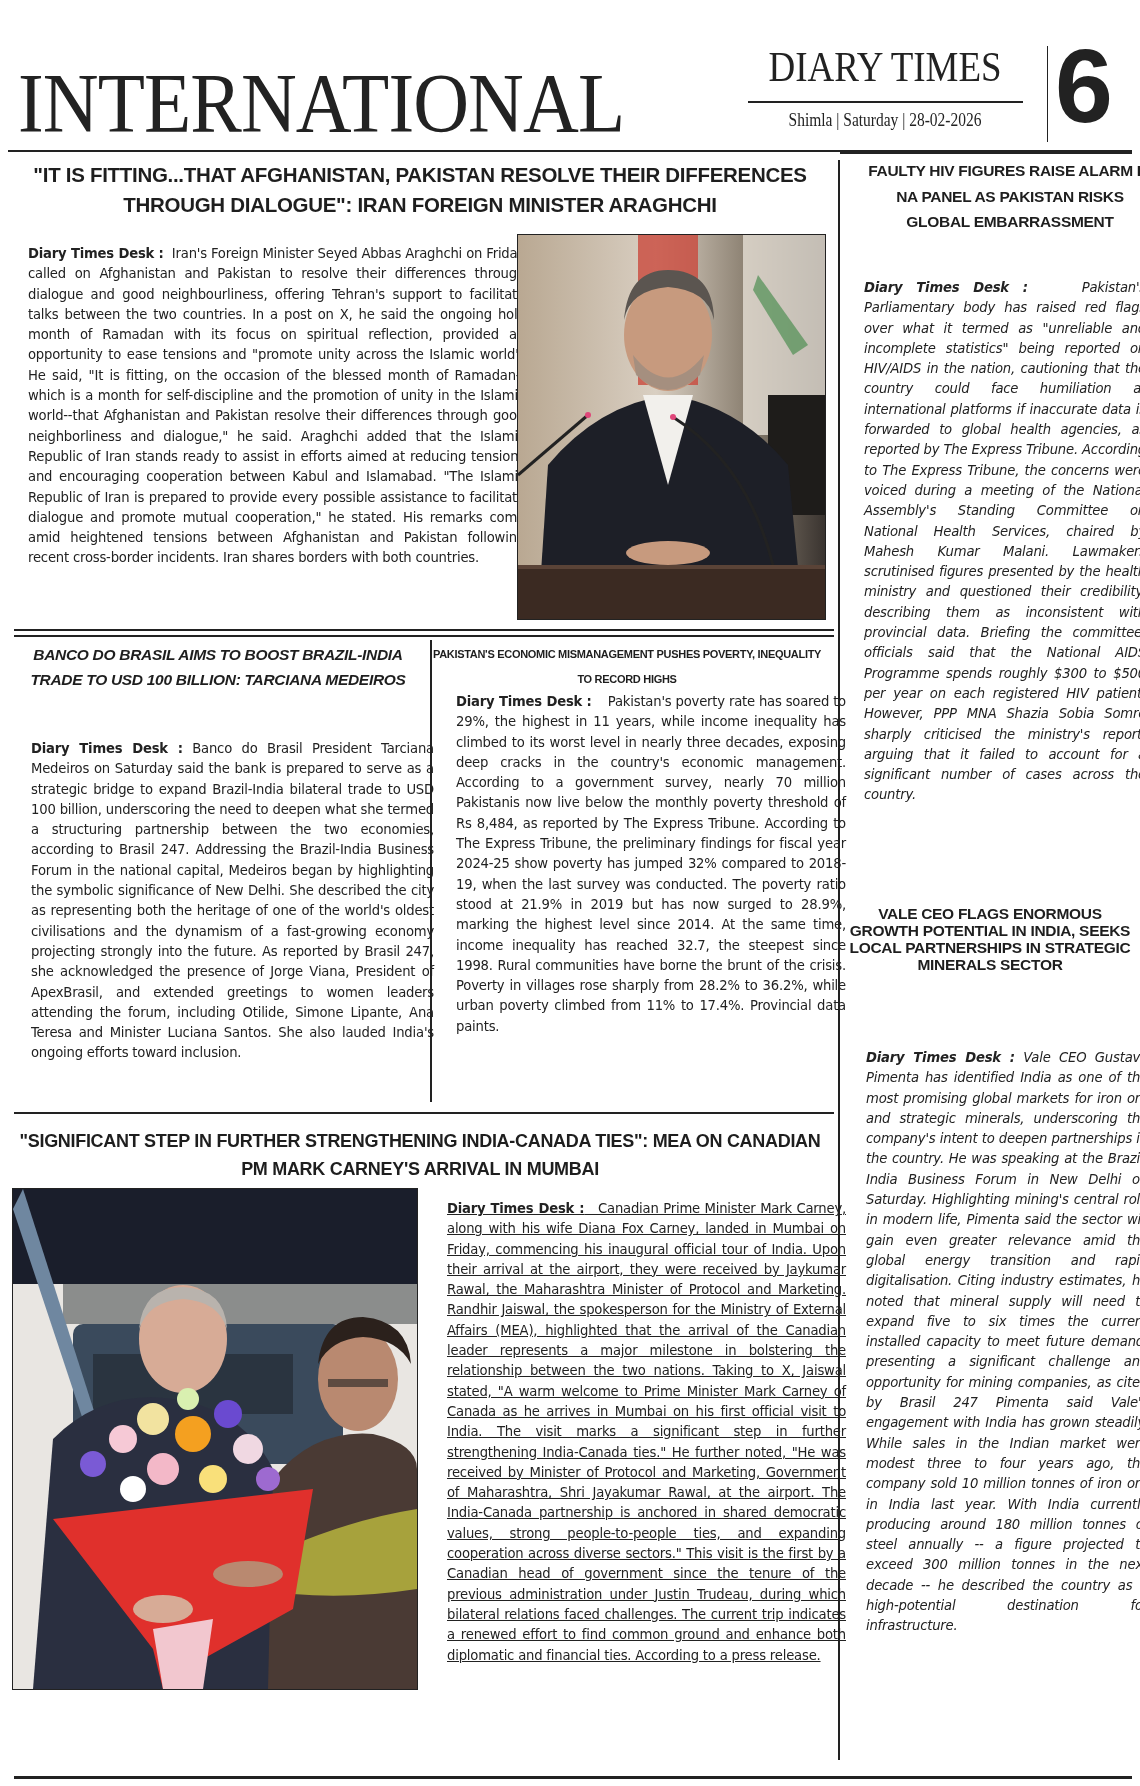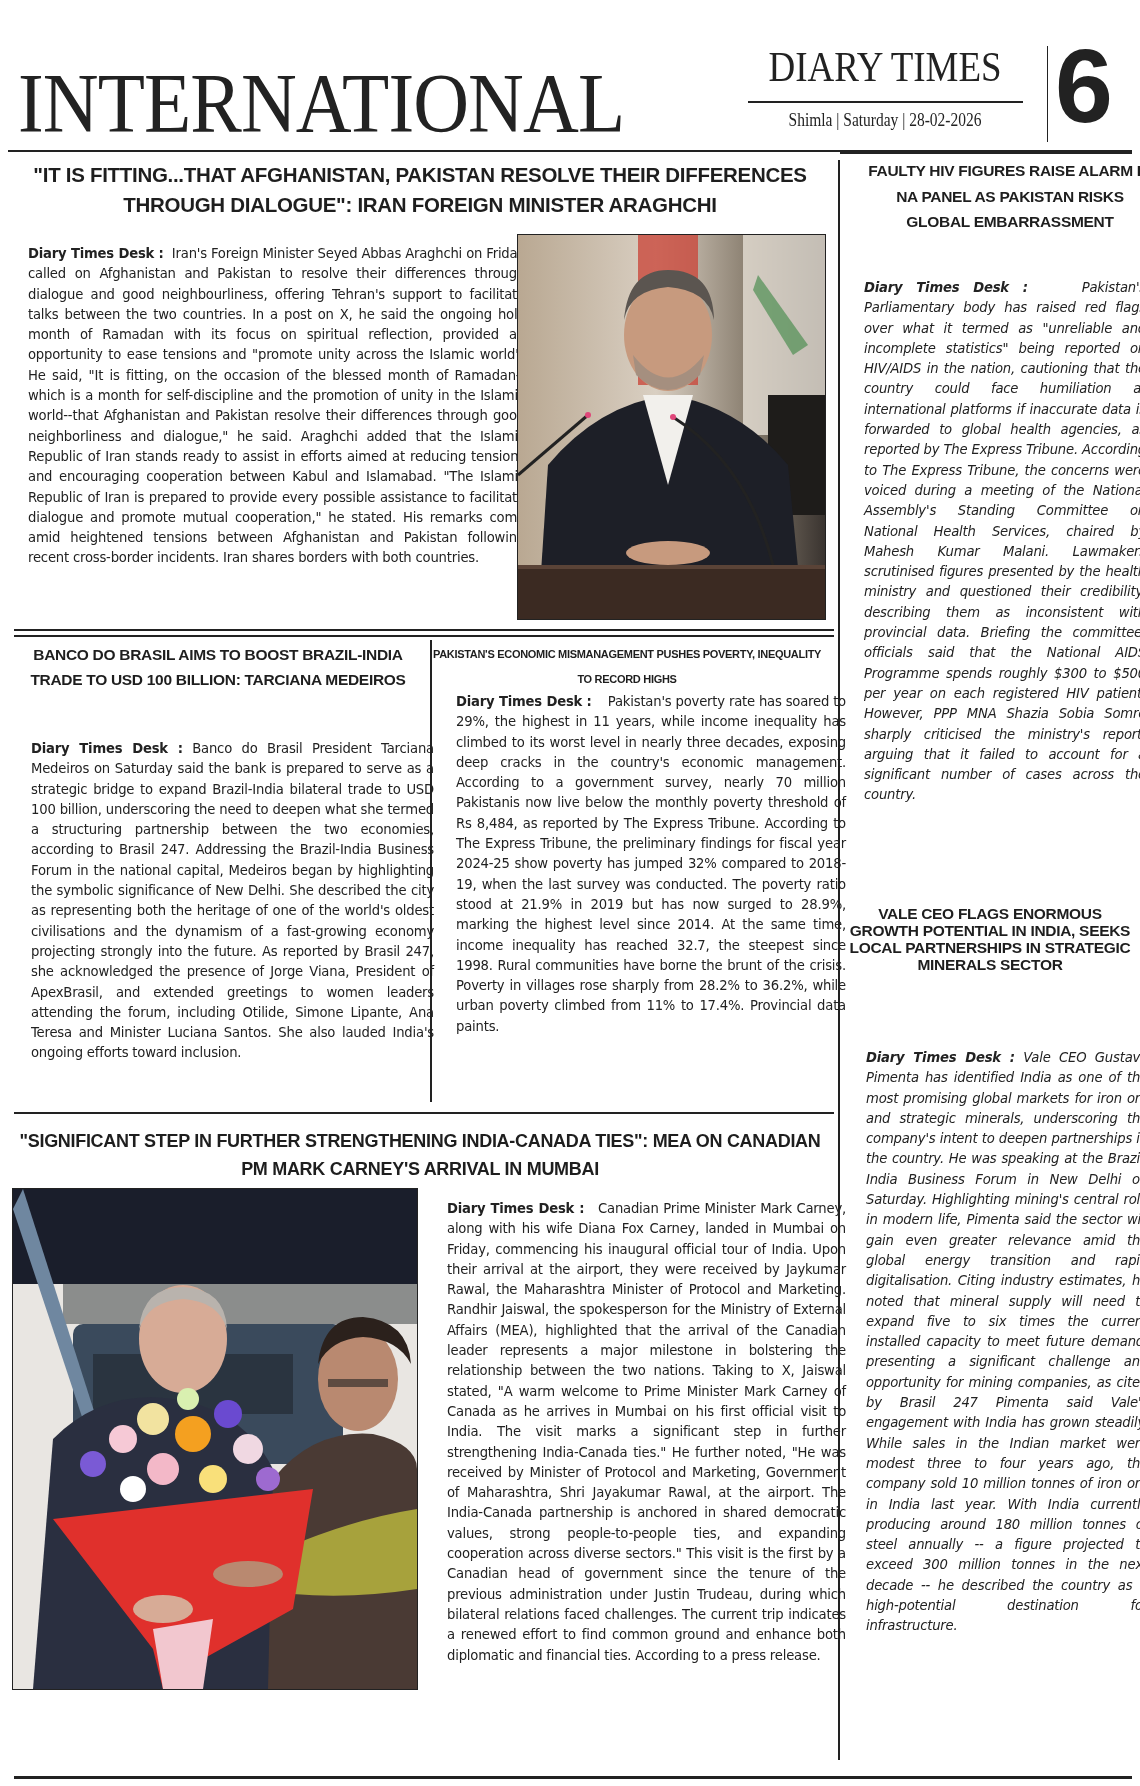--- a/index.html
+++ b/index.html
@@ -23,38 +23,38 @@
 
   .vline { position: absolute; width: 1.5px; background: #222; }
   .hline { position: absolute; height: 2px; background: #222; }
 
   
   #a1-head { position: absolute; left: 10px; top: 160px; width: 820px; font-size: 20.5px; line-height: 30px; }
   #a1-body { position: absolute; left: 12px; top: 228px; width: 497px; }
   #a1-photo { position: absolute; left: 517px; top: 234px; width: 307px; height: 384px; }
 
   
-  #a2-head { position: absolute; left: 18px; top: 642px; width: 400px; font-size: 15.5px; line-height: 25px; }
+  #a2-head { position: absolute; left: 18px; top: 642px; width: 400px; font-size: 15.5px; line-height: 25px; font-style: italic; }
   #a2-body { position: absolute; left: 15px; top: 723px; width: 403px; }
 
   
   #a3-head { position: absolute; left: 432px; top: 642px; width: 390px; font-size: 11px; line-height: 25px; }
   #a3-body { position: absolute; left: 440px; top: 676px; width: 390px; }
 
   
   #a4-head { position: absolute; left: 848px; top: 158px; width: 284px; font-size: 15.5px; line-height: 25.5px; margin-left: 20px; }
   #a4-body { position: absolute; left: 848px; top: 262px; width: 282px; font-style: italic; }
 
   
   #a5-head { position: absolute; left: 848px; top: 905px; width: 284px; font-size: 15.5px; line-height: 17px; }
   #a5-body { position: absolute; left: 850px; top: 1032px; width: 282px; font-style: italic; }
 
   
   #a6-head { position: absolute; left: 10px; top: 1127px; width: 820px; font-size: 18px; line-height: 28px; }
-  #a6-body { position: absolute; left: 431px; top: 1183px; width: 399px; }
+  #a6-body { position: absolute; left: 431px; top: 1183px; width: 399px; text-decoration: underline; }
   #a6-photo { position: absolute; left: 12px; top: 1188px; width: 404px; height: 500px; }
 </style>
 </head>
 <body>
 
 <div class="masthead">
   <div class="section-title">INTERNATIONAL</div>
   <div class="brand">DIARY TIMES</div>
   <div class="brand-rule"></div>
   <div class="dateline">Shimla | Saturday | 28-02-2026</div>

